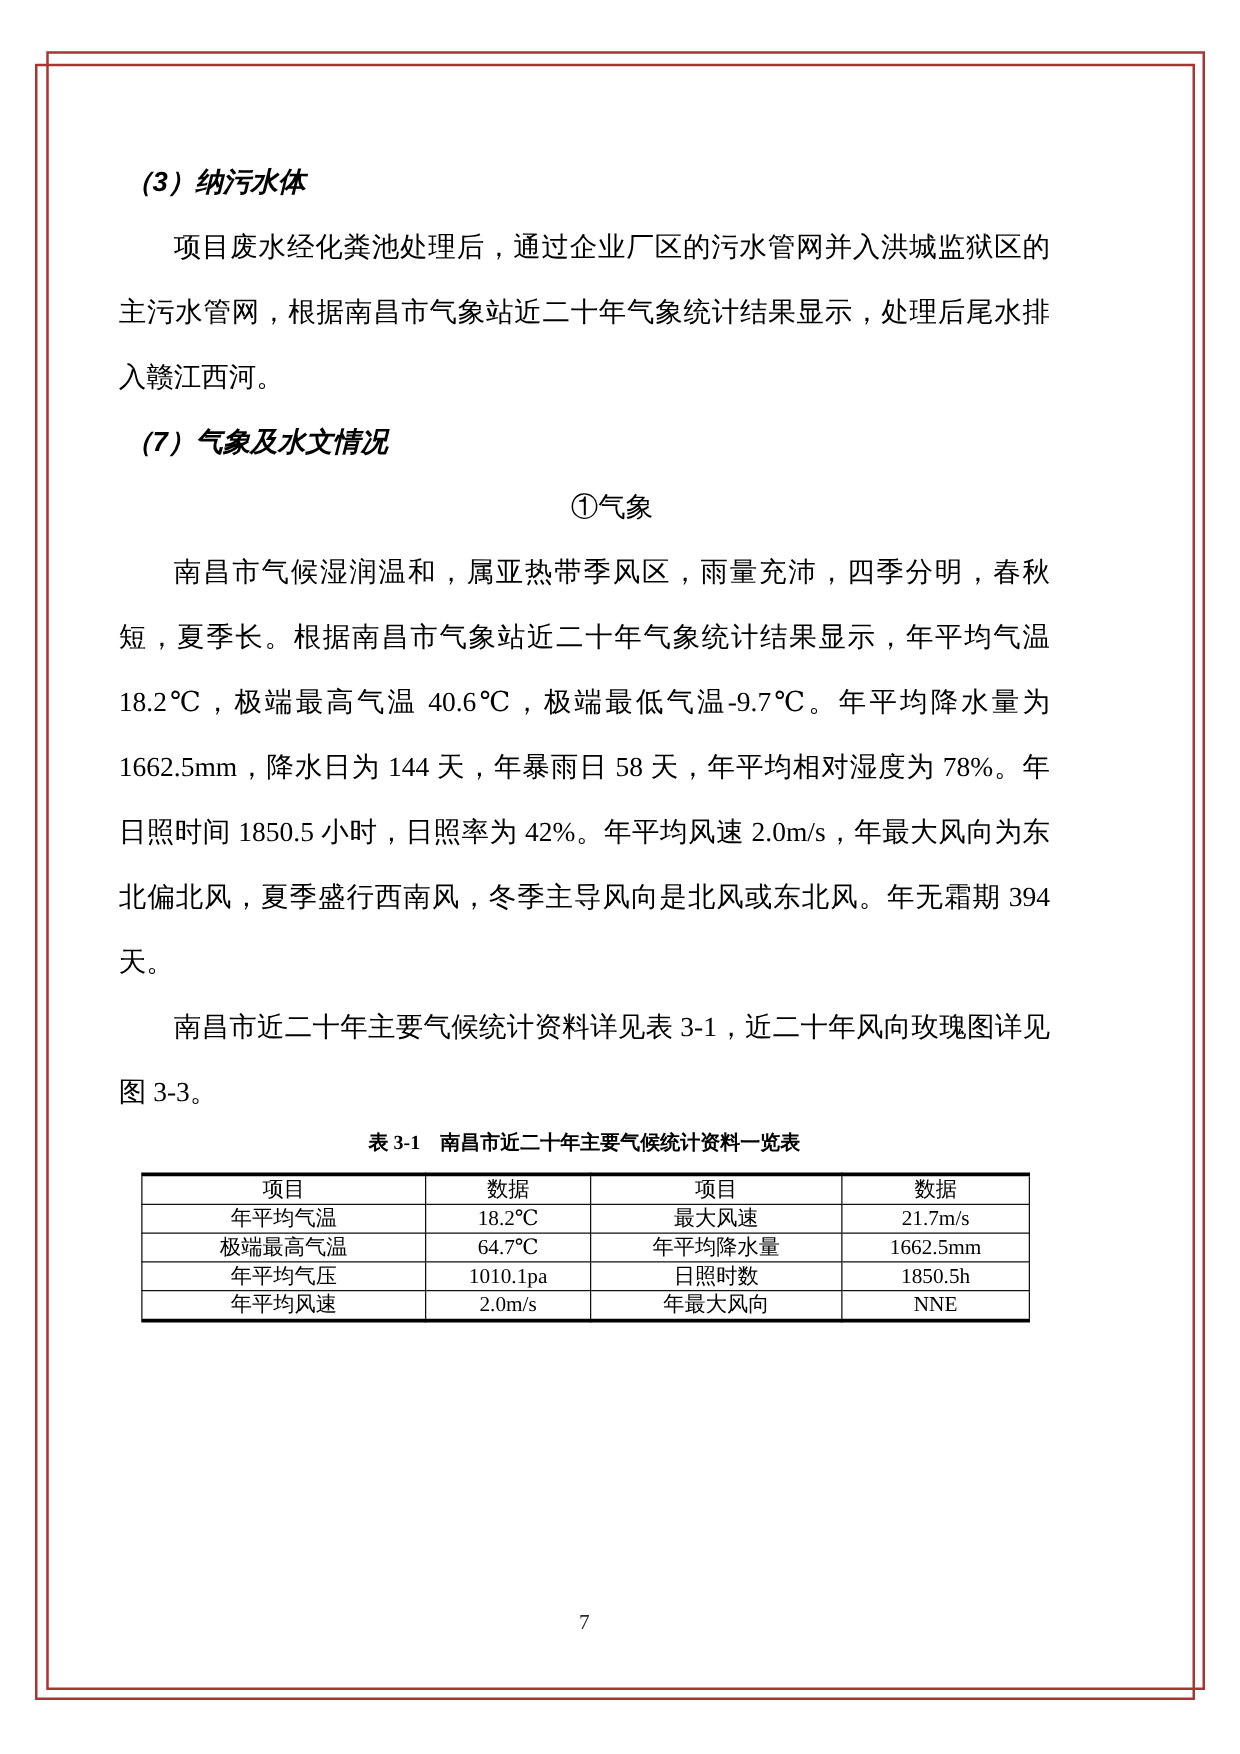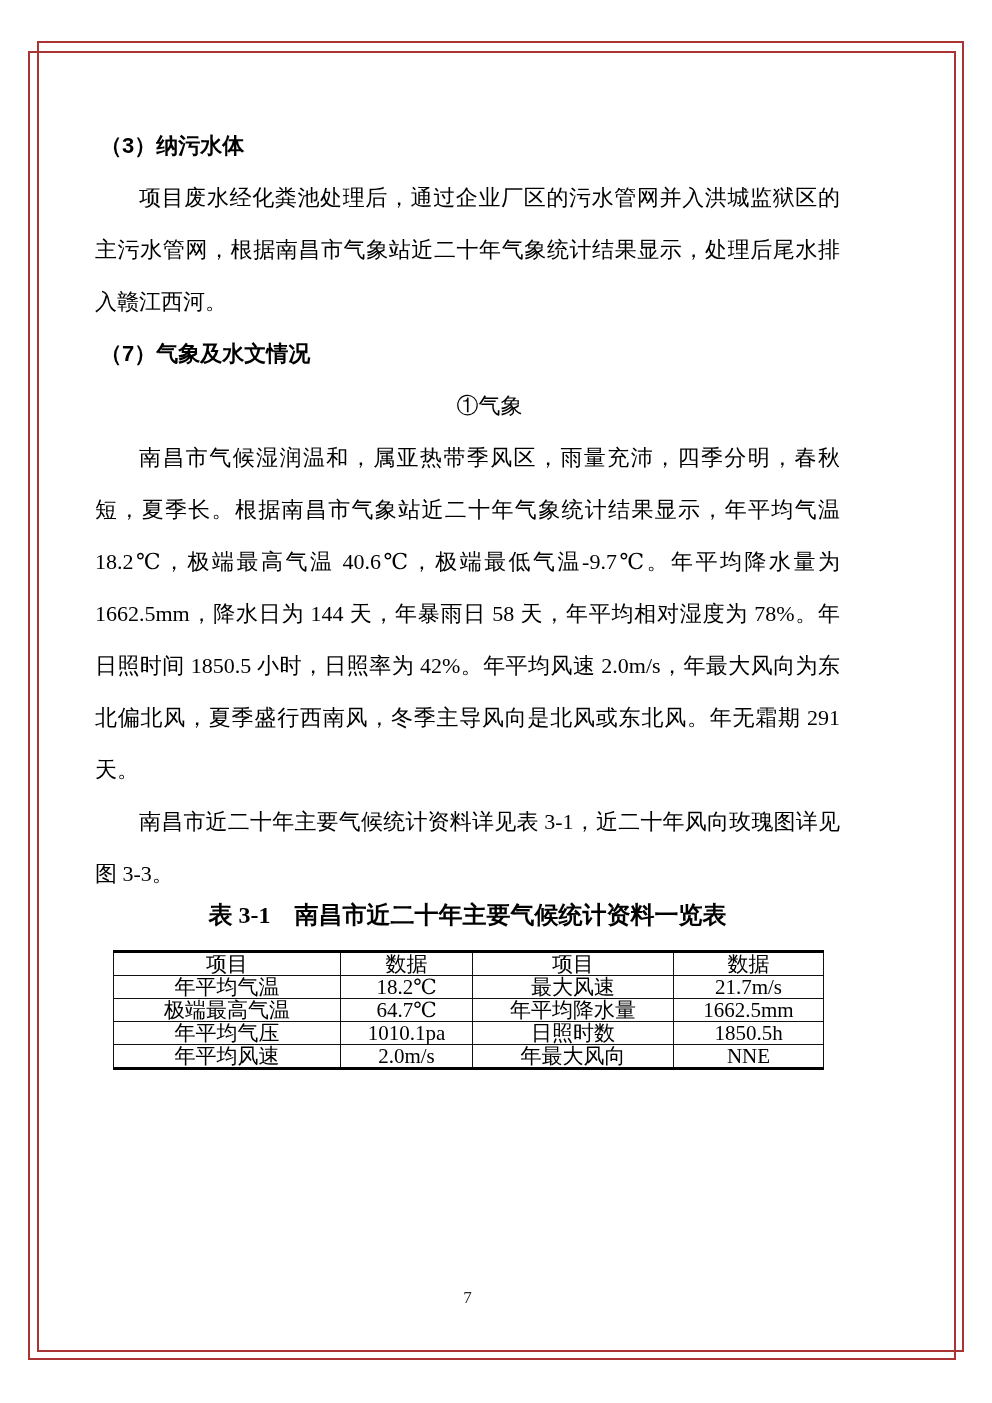--- a/index.html
+++ b/index.html
@@ -27,44 +27,45 @@
     line-height: 52px;
     text-align: justify;
   }
   .heading {
     font-family: "Liberation Sans", "DejaVu Sans", sans-serif;
     font-weight: bold;
     font-size: 22px;
     line-height: 52px;
     padding-left: 5px;
     text-align: left;
+    font-style: italic;
   }
   .para { text-indent: 2em; }
   .subheading { text-indent: 2em; text-align: center; }
 
   
   .table-caption {
     margin-top: 0;
     font-weight: bold;
-    font-size: 24px;
+    font-size: 16px;
     line-height: 30px;
     text-align: center;
     text-indent: 0;
   }
 
   
   table.climate {
-    margin-top: 20px;
+    margin-top: 8px;
     margin-left: 18px;
     width: 710px;
     border-collapse: collapse;
     table-layout: fixed;
     border-top: 3px solid #000;
     border-bottom: 3px solid #000;
-    font-size: 21px;
+    font-size: 17px;
   }
   table.climate th, table.climate td {
     border: 1.5px solid #111;
     height: 22px;
     padding: 0 2px;
     text-align: center;
     vertical-align: middle;
     font-weight: normal;
     line-height: 22px;
     overflow: hidden;
@@ -91,21 +92,21 @@
 <div class="content">
 
   <div class="heading">（3）纳污水体</div>
 
   <p class="para">项目废水经化粪池处理后，通过企业厂区的污水管网并入洪城监狱区的主污水管网，根据南昌市气象站近二十年气象统计结果显示，处理后尾水排入赣江西河。</p>
 
   <div class="heading">（7）气象及水文情况</div>
 
   <p class="subheading">①气象</p>
 
-  <p class="para">南昌市气候湿润温和，属亚热带季风区，雨量充沛，四季分明，春秋短，夏季长。根据南昌市气象站近二十年气象统计结果显示，年平均气温 18.2℃，极端最高气温 40.6℃，极端最低气温-9.7℃。年平均降水量为 1662.5mm，降水日为 144 天，年暴雨日 58 天，年平均相对湿度为 78%。年日照时间 1850.5 小时，日照率为 42%。年平均风速 2.0m/s，年最大风向为东北偏北风，夏季盛行西南风，冬季主导风向是北风或东北风。年无霜期 291 天。</p>
+  <p class="para">南昌市气候湿润温和，属亚热带季风区，雨量充沛，四季分明，春秋短，夏季长。根据南昌市气象站近二十年气象统计结果显示，年平均气温 18.2℃，极端最高气温 40.6℃，极端最低气温-9.7℃。年平均降水量为 1662.5mm，降水日为 144 天，年暴雨日 58 天，年平均相对湿度为 78%。年日照时间 1850.5 小时，日照率为 42%。年平均风速 2.0m/s，年最大风向为东北偏北风，夏季盛行西南风，冬季主导风向是北风或东北风。年无霜期 394 天。</p>
 
   <p class="para">南昌市近二十年主要气候统计资料详见表 3-1，近二十年风向玫瑰图详见图 3-3。</p>
 
   <div class="table-caption">表 3-1　南昌市近二十年主要气候统计资料一览表</div>
 
   <table class="climate">
     <colgroup>
       <col style="width:227px">
       <col style="width:132px">
       <col style="width:201px">

